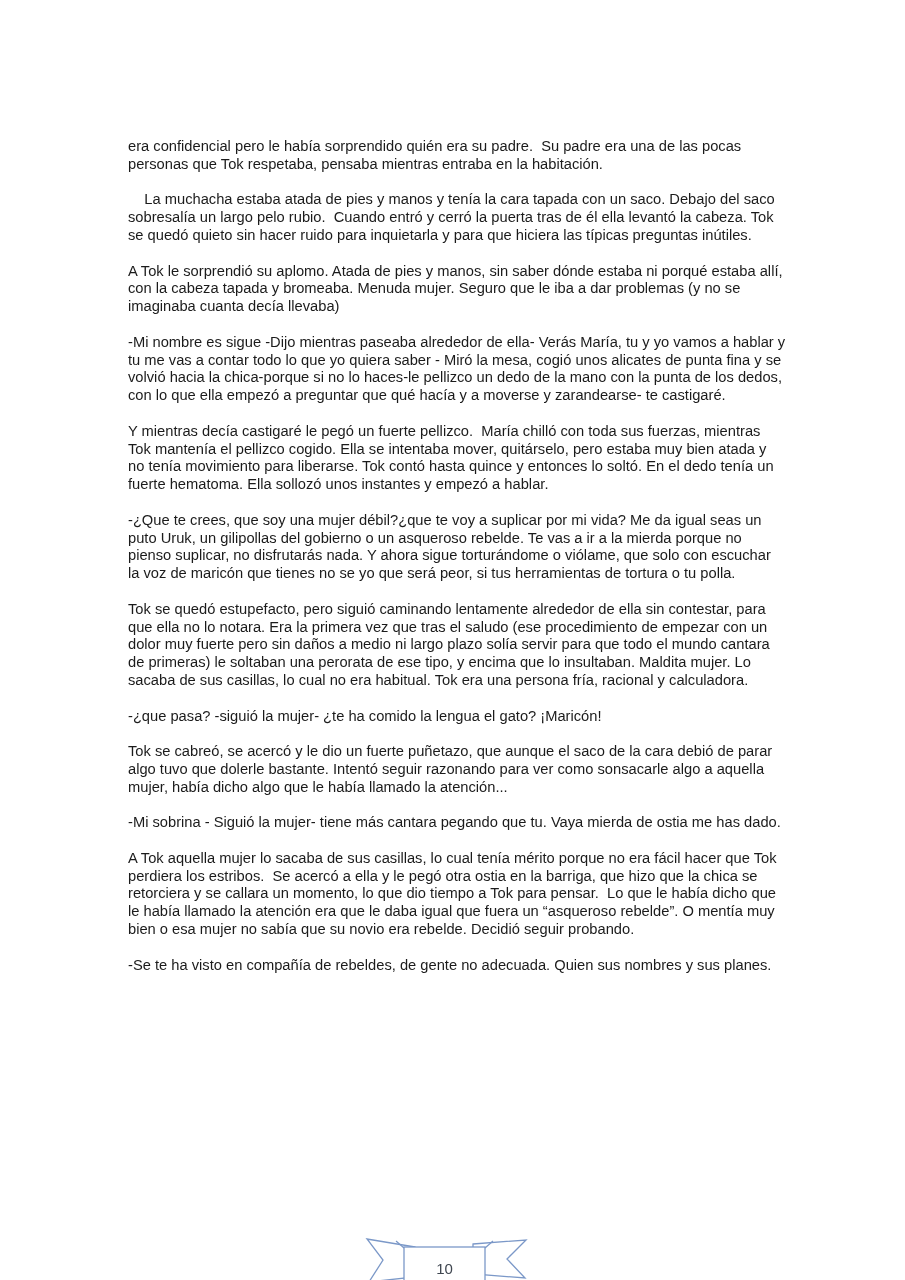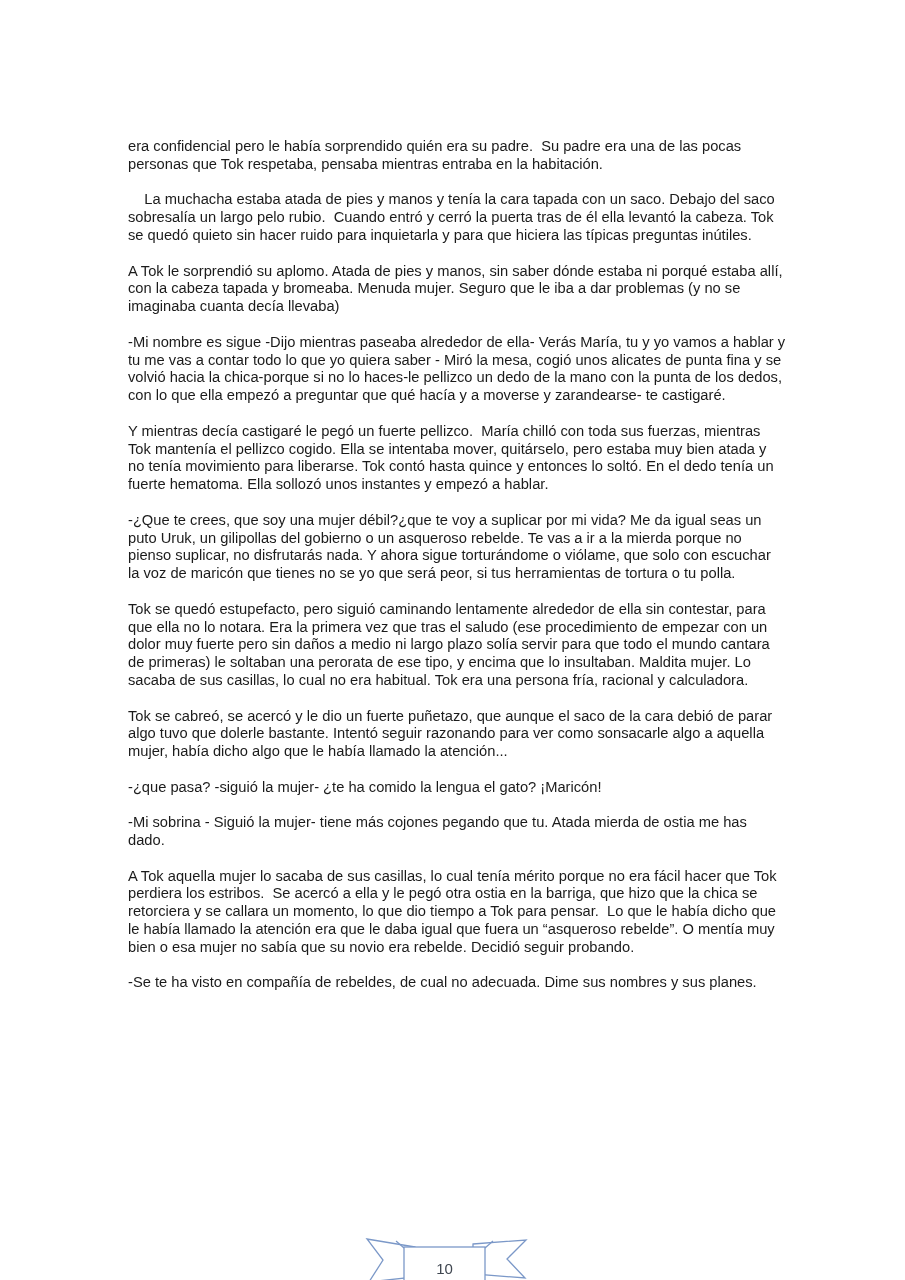--- a/index.html
+++ b/index.html
@@ -48,25 +48,25 @@
 <div class="page">
 
   <div class="text-column">
       <p class="para">era confidencial pero le había sorprendido quién era su padre.  Su padre era una de las pocas personas que Tok respetaba, pensaba mientras entraba en la habitación.</p>
       <p class="para">    La muchacha estaba atada de pies y manos y tenía la cara tapada con un saco. Debajo del saco sobresalía un largo pelo rubio.  Cuando entró y cerró la puerta tras de él ella levantó la cabeza. Tok se quedó quieto sin hacer ruido para inquietarla y para que hiciera las típicas preguntas inútiles.</p>
       <p class="para">A Tok le sorprendió su aplomo. Atada de pies y manos, sin saber dónde estaba ni porqué estaba allí, con la cabeza tapada y bromeaba. Menuda mujer. Seguro que le iba a dar problemas (y no se imaginaba cuanta decía llevaba)</p>
       <p class="para">-Mi nombre es sigue -Dijo mientras paseaba alrededor de ella- Verás María, tu y yo vamos a hablar y tu me vas a contar todo lo que yo quiera saber - Miró la mesa, cogió unos alicates de punta fina y se volvió hacia la chica-porque si no lo haces-le pellizco un dedo de la mano con la punta de los dedos, con lo que ella empezó a preguntar que qué hacía y a moverse y zarandearse- te castigaré.</p>
       <p class="para">Y mientras decía castigaré le pegó un fuerte pellizco.  María chilló con toda sus fuerzas, mientras Tok mantenía el pellizco cogido. Ella se intentaba mover, quitárselo, pero estaba muy bien atada y no tenía movimiento para liberarse. Tok contó hasta quince y entonces lo soltó. En el dedo tenía un fuerte hematoma. Ella sollozó unos instantes y empezó a hablar.</p>
       <p class="para">-¿Que te crees, que soy una mujer débil?¿que te voy a suplicar por mi vida? Me da igual seas un puto Uruk, un gilipollas del gobierno o un asqueroso rebelde. Te vas a ir a la mierda porque no pienso suplicar, no disfrutarás nada. Y ahora sigue torturándome o viólame, que solo con escuchar la voz de maricón que tienes no se yo que será peor, si tus herramientas de tortura o tu polla.</p>
       <p class="para">Tok se quedó estupefacto, pero siguió caminando lentamente alrededor de ella sin contestar, para que ella no lo notara. Era la primera vez que tras el saludo (ese procedimiento de empezar con un dolor muy fuerte pero sin daños a medio ni largo plazo solía servir para que todo el mundo cantara de primeras) le soltaban una perorata de ese tipo, y encima que lo insultaban. Maldita mujer. Lo sacaba de sus casillas, lo cual no era habitual. Tok era una persona fría, racional y calculadora.</p>
+      <p class="para">-¿que pasa? -siguió la mujer- ¿te ha comido la lengua el gato? ¡Maricón!</p>
       <p class="para">Tok se cabreó, se acercó y le dio un fuerte puñetazo, que aunque el saco de la cara debió de parar algo tuvo que dolerle bastante. Intentó seguir razonando para ver como sonsacarle algo a aquella mujer, había dicho algo que le había llamado la atención...</p>
-      <p class="para">-¿que pasa? -siguió la mujer- ¿te ha comido la lengua el gato? ¡Maricón!</p>
-      <p class="para">-Mi sobrina - Siguió la mujer- tiene más cojones pegando que tu. Atada mierda de ostia me has dado.</p>
+      <p class="para">-Mi sobrina - Siguió la mujer- tiene más cantara pegando que tu. Vaya mierda de ostia me has dado.</p>
       <p class="para">A Tok aquella mujer lo sacaba de sus casillas, lo cual tenía mérito porque no era fácil hacer que Tok perdiera los estribos.  Se acercó a ella y le pegó otra ostia en la barriga, que hizo que la chica se retorciera y se callara un momento, lo que dio tiempo a Tok para pensar.  Lo que le había dicho que le había llamado la atención era que le daba igual que fuera un “asqueroso rebelde”. O mentía muy bien o esa mujer no sabía que su novio era rebelde. Decidió seguir probando.</p>
-      <p class="para">-Se te ha visto en compañía de rebeldes, de cual no adecuada. Dime sus nombres y sus planes.</p>
+      <p class="para">-Se te ha visto en compañía de rebeldes, de gente no adecuada. Quien sus nombres y sus planes.</p>
     </div>
 
   <div class="footer-ribbon">
     <svg viewBox="0 0 166 58" width="166" height="58">
 
       <path d="M52 11 L4 3 L20 24 L6 46 L52 41 Z" fill="#ffffff" stroke="#7b98c8" stroke-width="1.3" stroke-linejoin="miter"></path>
 
       <path d="M110 8 L163 4 L144 23 L162 42 L110 38 Z" fill="#ffffff" stroke="#7b98c8" stroke-width="1.3" stroke-linejoin="miter"></path>
 
       <path d="M41 12 L33 5" fill="none" stroke="#7b98c8" stroke-width="1.2"></path>

